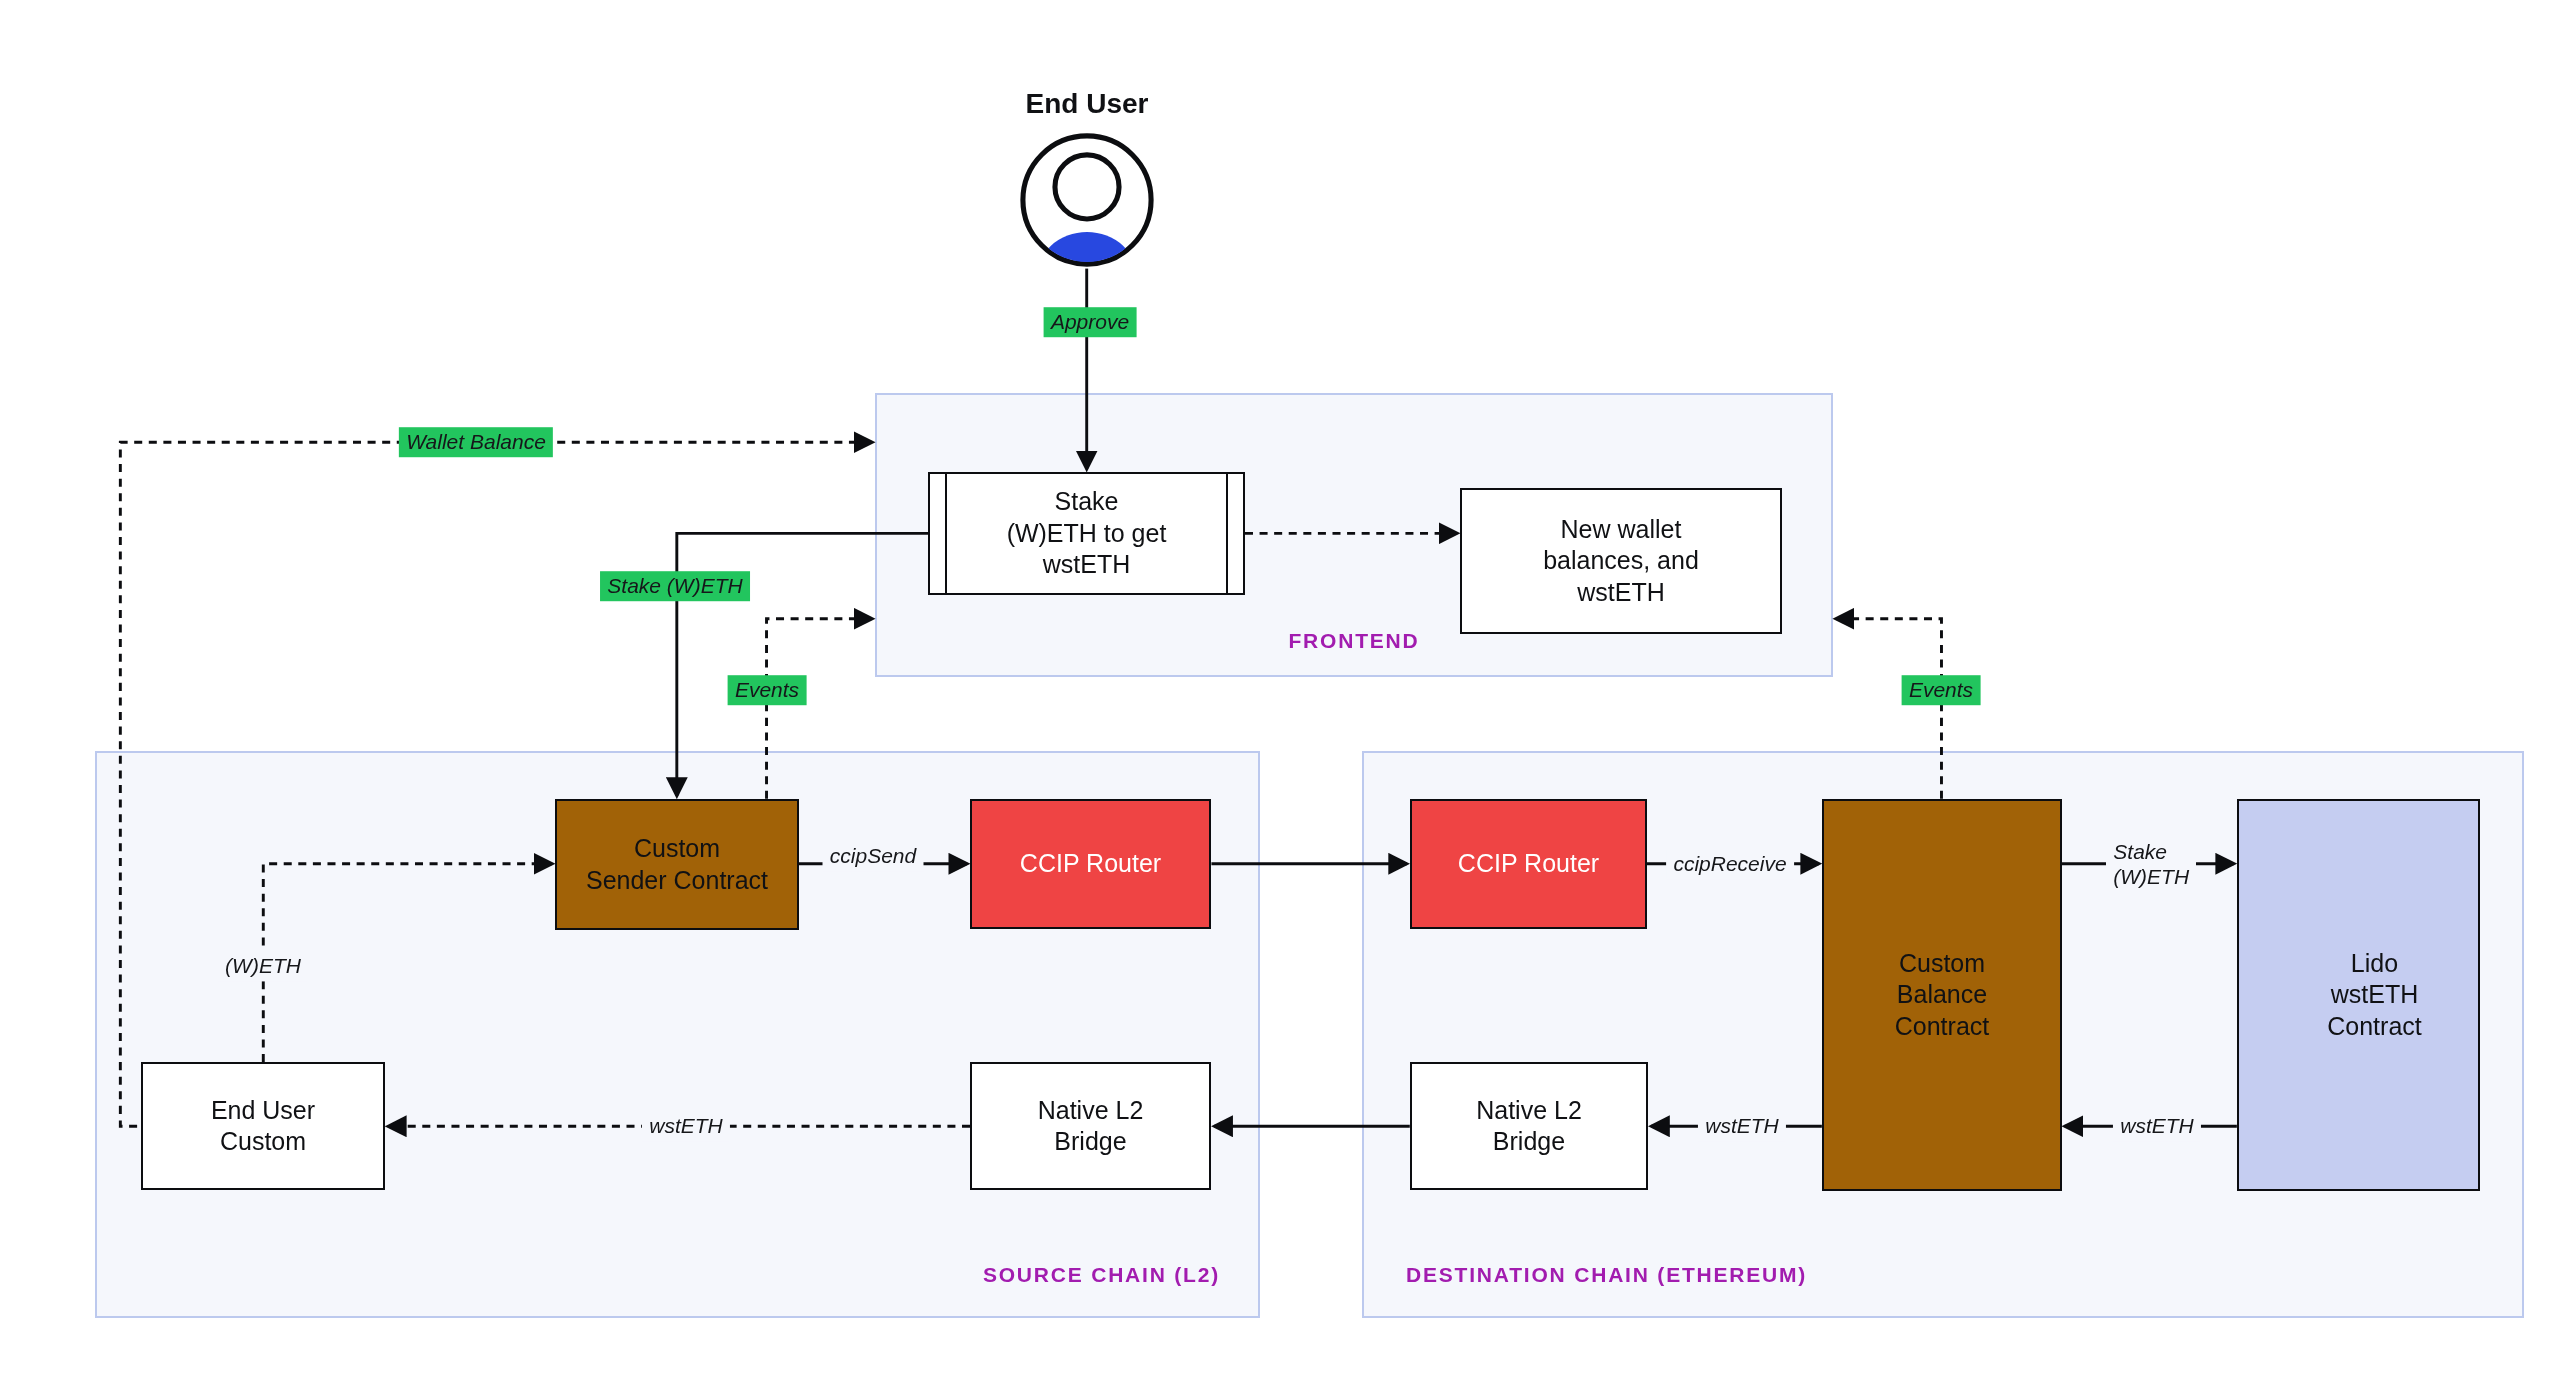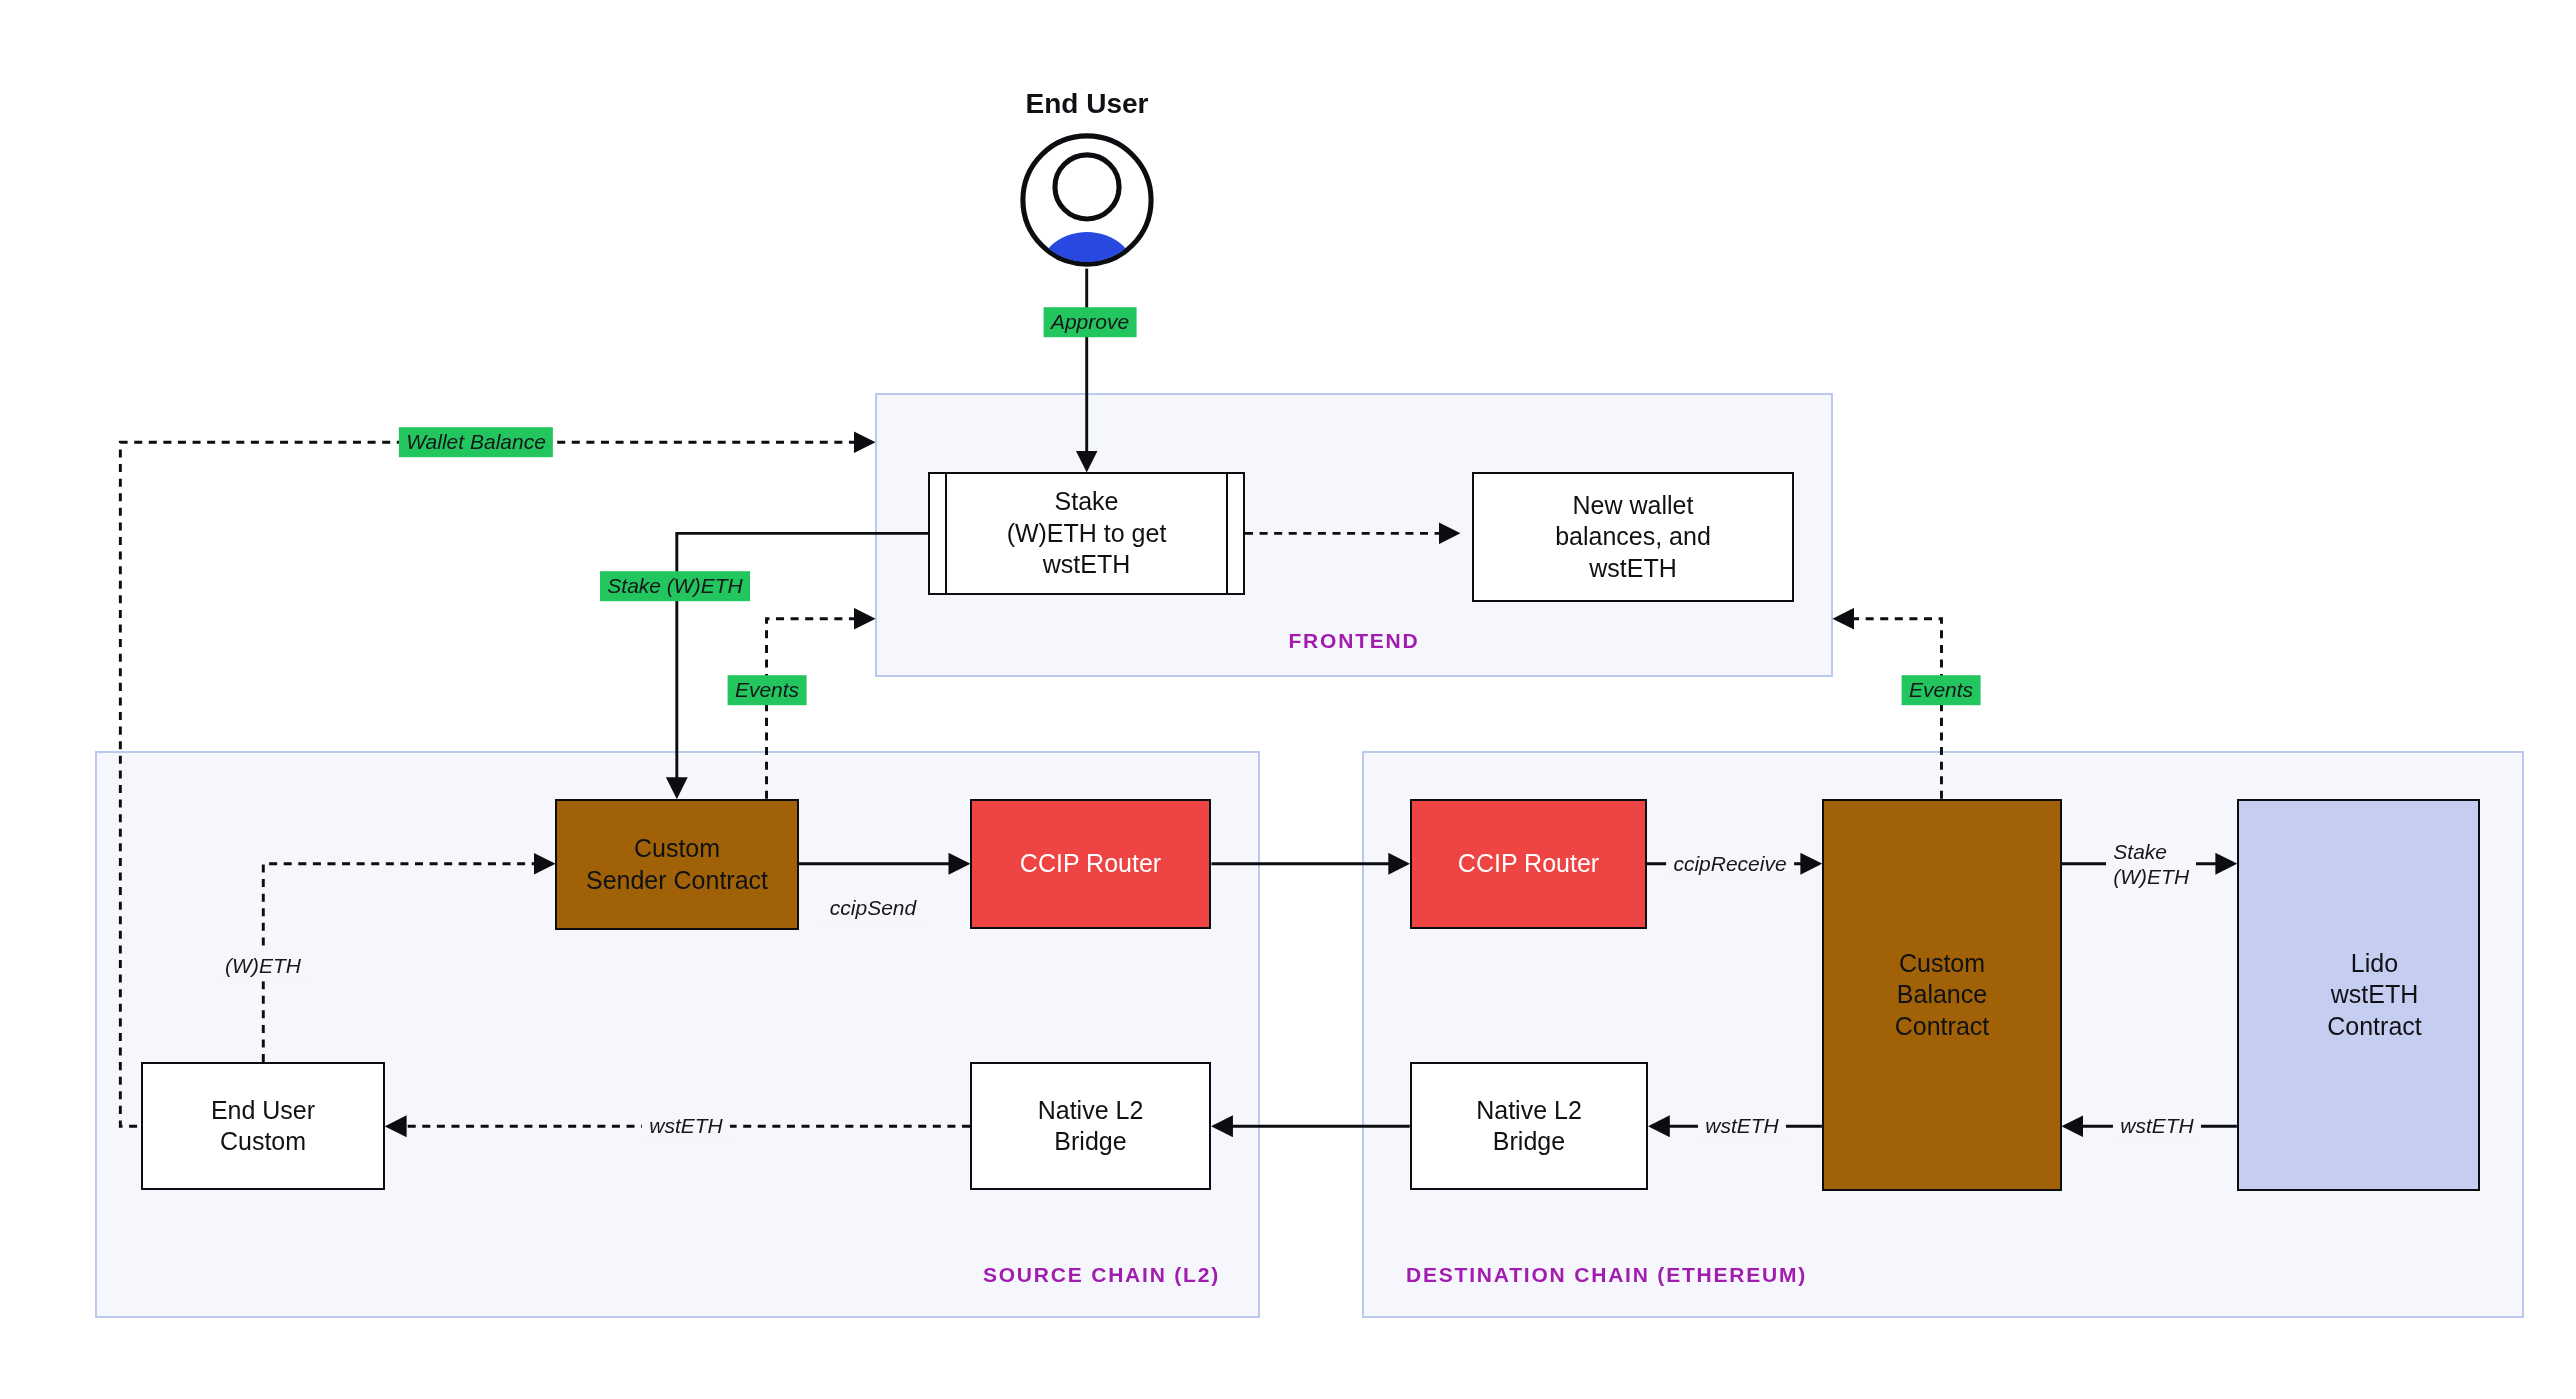--- a/index.html
+++ b/index.html
@@ -141,21 +141,21 @@
   <div class="node" style="left:928px; top:472px; width:317px; height:123px;">
     <div class="sub-bar left"></div>
     <div class="sub-bar right"></div>
     <div>
       <span class="nl">Stake</span>
       <span class="nl">(W)ETH to get</span>
       <span class="nl">wstETH</span>
     </div>
   </div>
 
-  <div class="node" style="left:1460px; top:472px; width:322px; height:130px;margin-left:12px;">
+  <div class="node" style="left:1460px; top:488px; width:322px; height:146px;">
     <div>
       <span class="nl">New wallet</span>
       <span class="nl">balances, and</span>
       <span class="nl">wstETH</span>
     </div>
   </div>
 
   <div class="node yellow" style="left:555px; top:799px; width:244px; height:131px;">
     <div>
       <span class="nl">Custom</span>
@@ -206,21 +206,21 @@
       <span class="nl">Native L2</span>
       <span class="nl">Bridge</span>
     </div>
   </div>
 
   <div class="edge-label on-white" style="left:1090px; top:322px;">Approve</div>
   <div class="edge-label on-white" style="left:476px; top:442px;">Wallet Balance</div>
   <div class="edge-label on-white" style="left:675px; top:586px;">Stake (W)ETH</div>
   <div class="edge-label on-white" style="left:767px; top:690px;">Events</div>
   <div class="edge-label on-white" style="left:1941px; top:690px;">Events</div>
-  <div class="edge-label on-panel" style="left:873px; top:908px;text-align:center;">ccipSend</div>
+  <div class="edge-label on-panel" style="left:873px; top:856px;text-align:center;">ccipSend</div>
   <div class="edge-label on-panel" style="left:1730px; top:864px;">ccipReceive</div>
 
   <div class="edge-label on-panel" style="left:2106px; top:864px; transform:translateY(-50%); text-align:left;">
     <span class="nl">Stake</span>
     <span class="nl">(W)ETH</span>
   </div>
 
   <div class="edge-label on-panel" style="left:2157px; top:1126px;">wstETH</div>
   <div class="edge-label on-panel" style="left:1742px; top:1126px;">wstETH</div>
   <div class="edge-label on-panel" style="left:686px; top:1126px;">wstETH</div>

